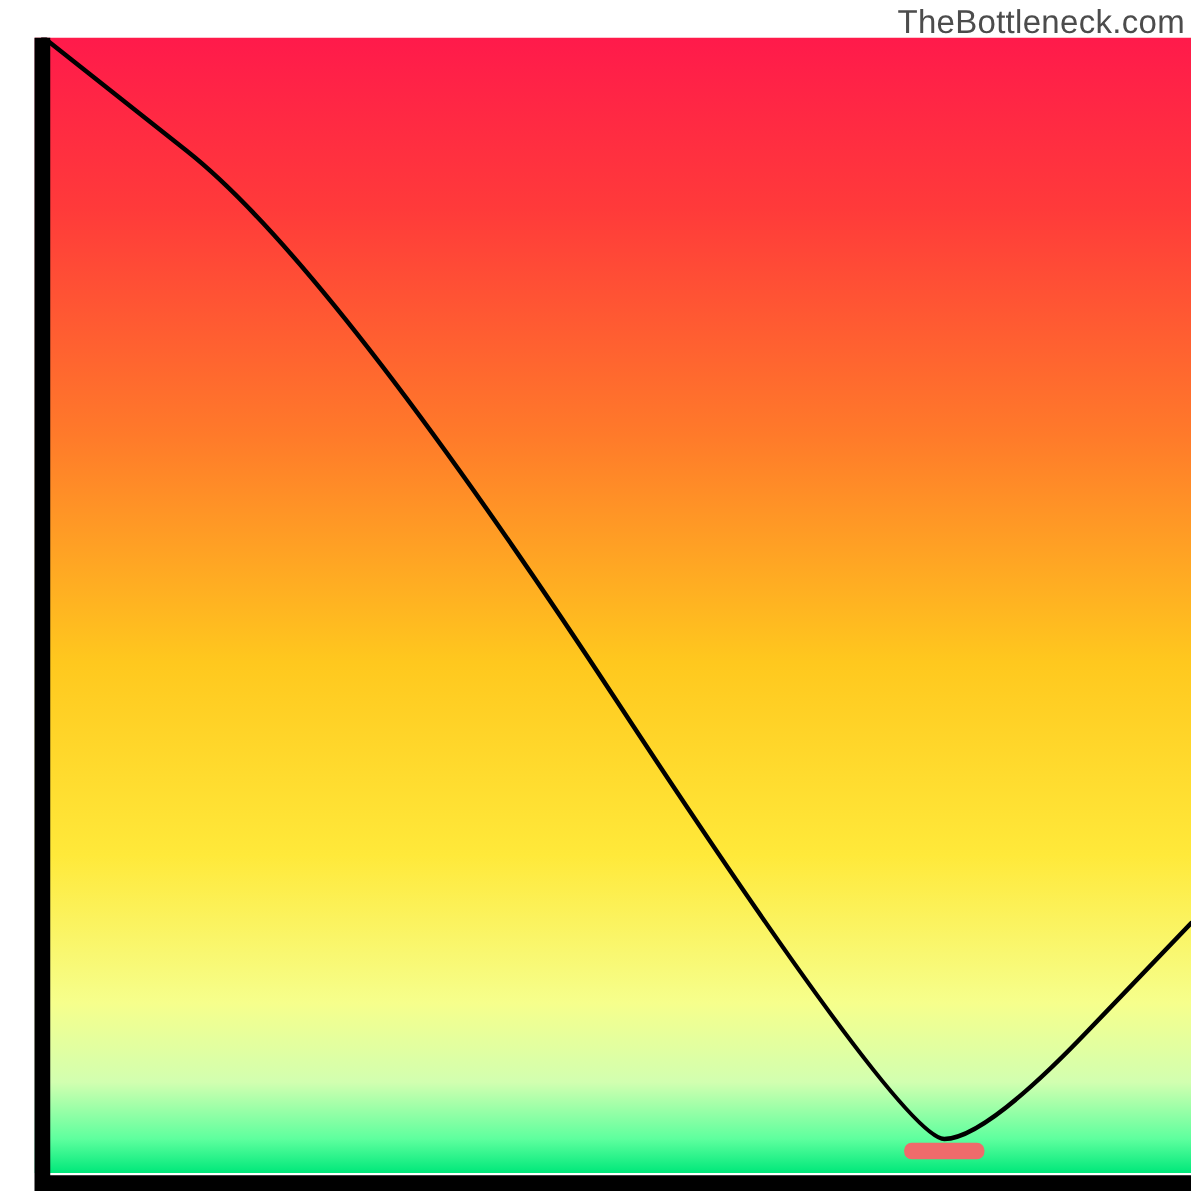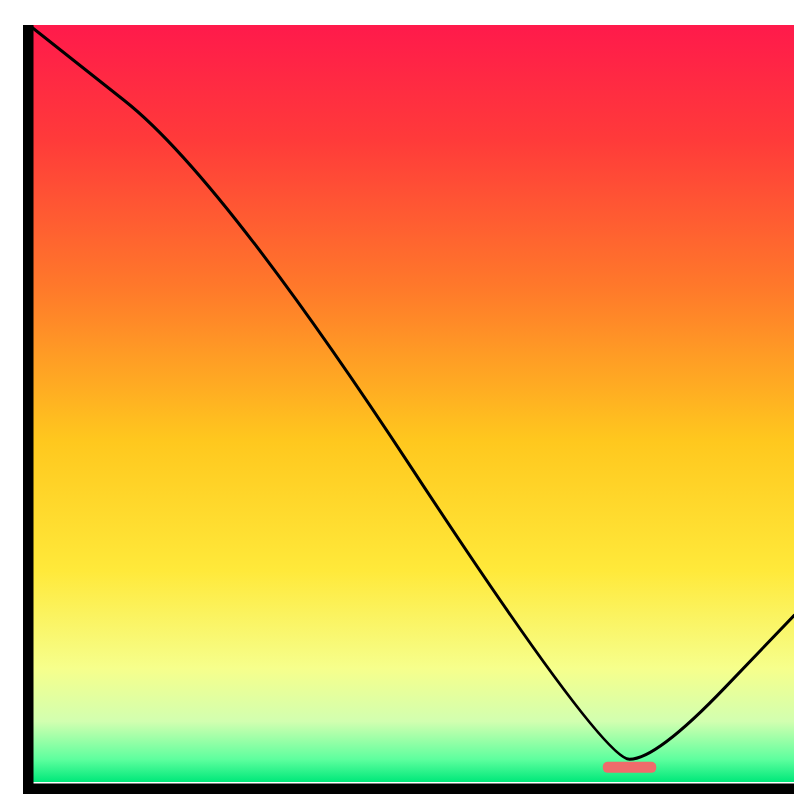--- a/index.html
+++ b/index.html
@@ -37,20 +37,21 @@
     width: 100%;
     height: 100%;
     display: block;
   }
 </style>
 </head>
 <body>
 
 <div class="frame">
 
+  <div class="watermark">TheBottleneck.com</div>
 
   <div class="plot-area">
     <svg viewBox="0 0 771 769" preserveAspectRatio="none">
       <defs>
         <linearGradient id="bg-grad" x1="0" y1="0" x2="0" y2="1">
 
         <stop offset="0%" stop-color="#ff1a4b"></stop>
             <stop offset="15%" stop-color="#ff3a3a"></stop>
             <stop offset="35%" stop-color="#ff7a2a"></stop>
             <stop offset="55.00000000000001%" stop-color="#ffc81e"></stop>

